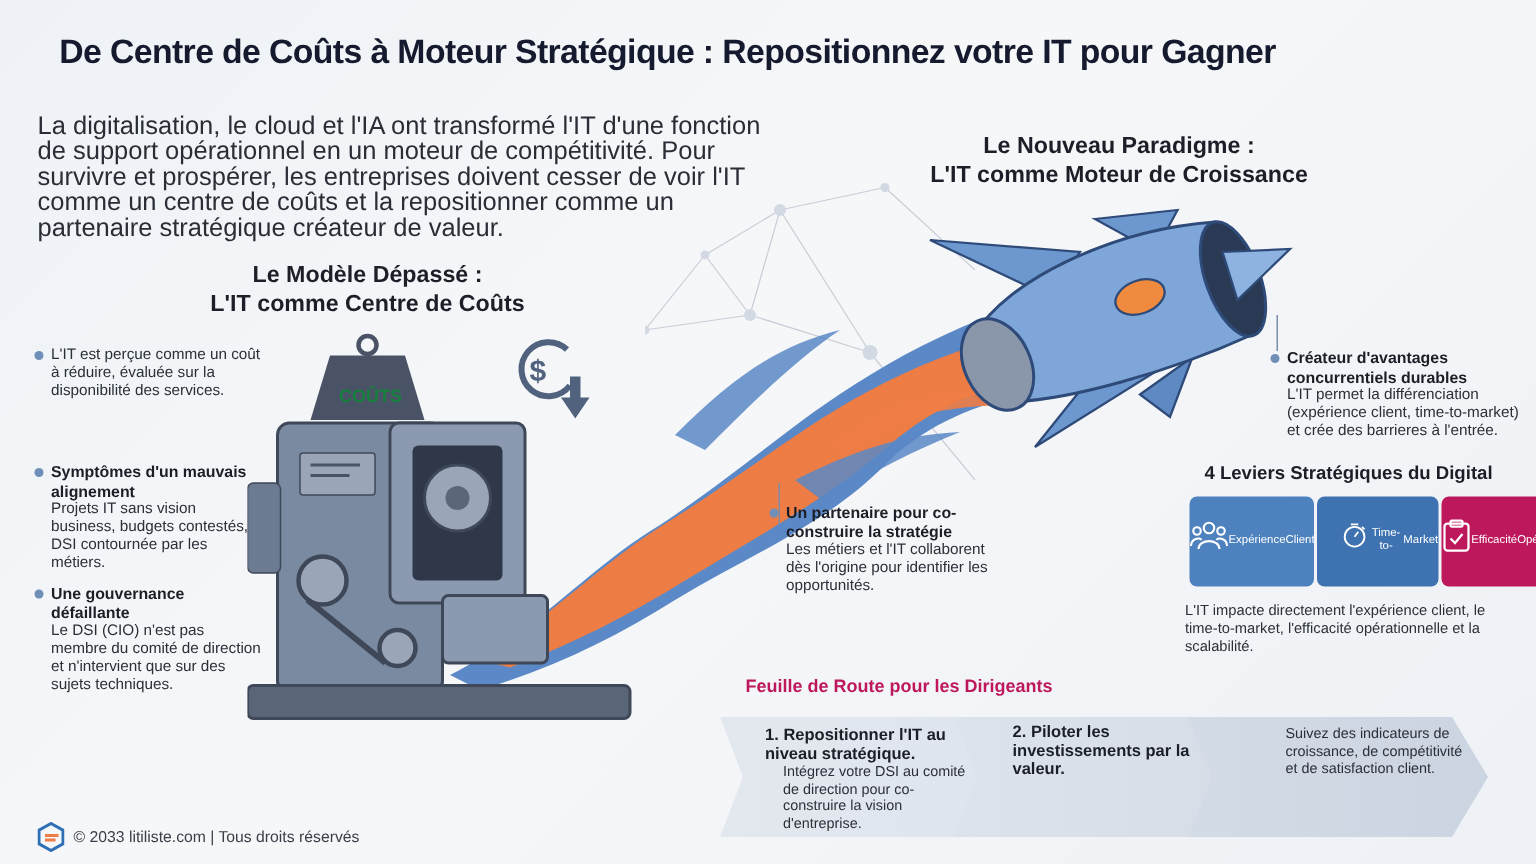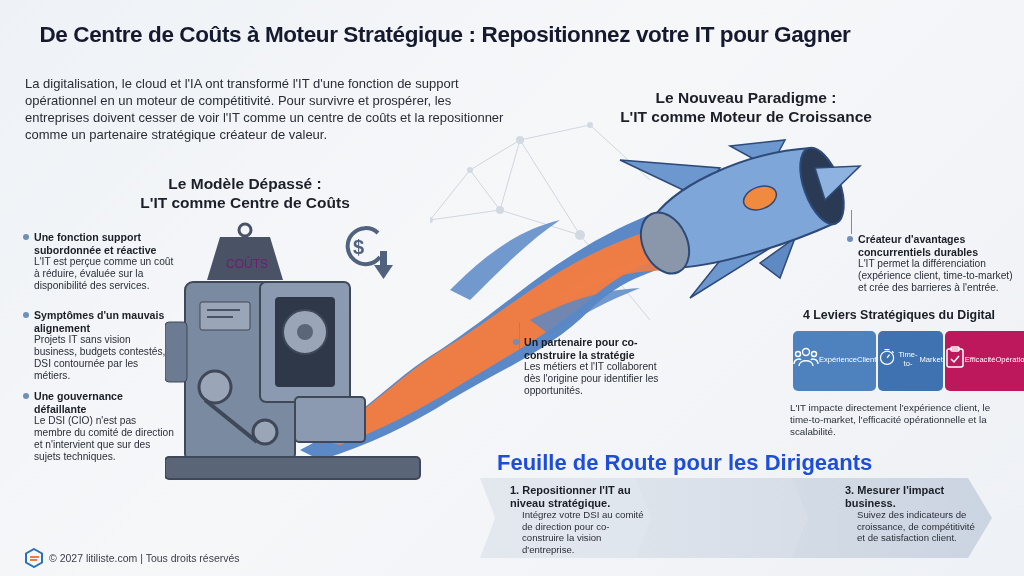--- a/index.html
+++ b/index.html
@@ -10,21 +10,21 @@
     color: #1f2430;
     position: relative;
   }
   .abs { position: absolute; }
   .title {
     left: 0; top: 22px; width: 890px; text-align: center;
     font-size: 22.5px; font-weight: bold; color: #161a2e; letter-spacing: -0.4px;
   }
   .intro {
     left: 25px; top: 75px; width: 490px;
-    font-size: 13px; line-height: 17px; color: #2a2d35;
+    font-size: 17px; line-height: 17px; color: #2a2d35;
   }
   .section-h {
     text-align: center; font-weight: bold; color: #1c1f28; font-size: 15.5px; line-height: 19px;
   }
   .old-h { left: 95px; top: 174px; width: 300px; }
   .new-h { left: 596px; top: 76px; width: 300px; margin-top: 12px; }
   .bullet { font-size: 10.2px; line-height: 12px; color: #2b2f38; }
   .bullet .b-title { font-weight: bold; color: #1b1e26; font-size: 10.6px; line-height: 12.5px; }
   .bullet .dot {
     position: absolute; left: -11px; top: 3px; width: 6px; height: 6px; border-radius: 50%;
@@ -40,21 +40,21 @@
   .levers-h { left: 794px; top: 308px; width: 210px; text-align: center; font-weight: bold; font-size: 12.4px; color: #1b1e26; }
   .levers { left: 793px; top: 331px; width: 206px; height: 60px; display: flex; gap: 0; }
   .lever {
     flex: 1; height: 60px; color: #fff; font-size: 7.6px; text-align: center; line-height: 9px;
     display: flex; flex-direction: row; align-items: center; justify-content: flex-end; padding-bottom: 4px;
     position: relative; border-radius: 5px; margin-right: 2px;
   }
   .lever svg { margin-bottom: 4px; }
   .levers-desc { left: 790px; top: 402px; width: 215px; text-align: left; font-size: 9.8px; line-height: 12px; color: #2b2f38; }
 
-  .road-h { left: 497px; top: 450px; font-size: 22px; font-weight: bold; color: #1d4ed8; }
+  .road-h { left: 497px; top: 450px; font-size: 12px; font-weight: bold; color: #be185d; }
   .chev {
     top: 478px; height: 80px;
     clip-path: polygon(0 0, 88% 0, 100% 50%, 88% 100%, 0 100%, 8% 50%);
   }
   .chev1 { left: 480px; width: 190px; background: linear-gradient(90deg,#e3e8ef,#dfe5ed); }
   .chev2 { left: 636px; width: 190px; background: linear-gradient(90deg,#dde3eb,#d6dde7); }
   .chev3 { left: 792px; width: 200px; background: linear-gradient(90deg,#d3dbe6,#cbd4e1); }
   .step { font-size: 9.6px; line-height: 11.5px; color: #2b2f38; }
   .step .s-title { font-weight: bold; font-size: 11px; line-height: 12.5px; color: #1b1e26; }
   .step .s-body { padding-left: 12px; }
@@ -94,21 +94,20 @@
   </g>
 </svg>
 
 <div class="abs section-h old-h">
   <div>Le Modèle Dépassé :</div>
   <div>L'IT comme Centre de Coûts</div>
 </div>
 
 <div class="abs bullet b1">
   <span class="dot"></span>
-  <div class="b-title">Une fonction support subordonnée et réactive</div>
   <div>L'IT est perçue comme un coût à réduire, évaluée sur la disponibilité des services.</div>
 </div>
 <div class="abs bullet b2">
   <span class="dot"></span>
   <div class="b-title">Symptômes d'un mauvais alignement</div>
   <div>Projets IT sans vision business, budgets contestés, DSI contournée par les métiers.</div>
 </div>
 <div class="abs bullet b3">
   <span class="dot"></span>
   <div class="b-title">Une gouvernance défaillante</div>
@@ -136,21 +135,21 @@
   <rect x="35" y="80" width="50" height="28" rx="2" fill="#9aa6b8" stroke="#3f4858"></rect>
   <line x1="42" y1="88" x2="75" y2="88" stroke="#4a5366" stroke-width="2"></line>
   <line x1="42" y1="95" x2="68" y2="95" stroke="#4a5366" stroke-width="2"></line>
   <circle cx="50" cy="165" r="16" fill="#9aa6b8" stroke="#3f4858" stroke-width="3"></circle>
   <circle cx="100" cy="210" r="12" fill="#9aa6b8" stroke="#3f4858" stroke-width="3"></circle>
   <line x1="40" y1="178" x2="92" y2="220" stroke="#3f4858" stroke-width="4"></line>
   <rect x="130" y="175" width="70" height="45" rx="4" fill="#8b9ab0" stroke="#3f4858" stroke-width="2"></rect>
   <rect x="0" y="235" width="255" height="22" rx="4" fill="#5a6577" stroke="#3f4858" stroke-width="2"></rect>
   <rect x="0" y="100" width="22" height="60" rx="4" fill="#6c7b92" stroke="#3f4858"></rect>
 </svg>
-<div class="abs" style="left:226px;top:257px;color:#701a75;font-weight:normal;font-size:12px;">COÛTS</div>
+<div class="abs" style="left:226px;top:257px;color:#15803d;font-weight:bold;font-size:12px;">COÛTS</div>
 
 <svg class="abs" style="left:340px;top:225px;" width="62" height="60" viewBox="0 0 62 60">
   <path d="M38,8 A18,18 0 1,0 40,32" fill="none" stroke="#50627e" stroke-width="4"></path>
   <text x="13" y="29" font-size="20" font-weight="bold" fill="#50627e" font-family="Liberation Sans, sans-serif">$</text>
   <rect x="40" y="26" width="7" height="16" fill="#50627e"></rect>
   <path d="M34,40 L53,40 L43.5,54 Z" fill="#50627e"></path>
 </svg>
 
 <svg class="abs" style="left:610px;top:128px;" width="260" height="180" viewBox="0 0 260 180">
   <path d="M10,32 L110,40 L90,70 Z" fill="#6d98cf" stroke="#2e4a78" stroke-width="1.5"></path>
@@ -191,21 +190,21 @@
           <circle cx="5" cy="7" r="2.5"></circle>
           <circle cx="21" cy="7" r="2.5"></circle>
           <path d="M6,19 C6,12 20,12 20,19"></path>
           <path d="M1,17 C1,12 7,11 8,13"></path>
           <path d="M25,17 C25,12 19,11 18,13"></path>
         </g>
       </svg>
     <span>Expérience</span>
     <span>Client</span>
   </div>
-  <div class="lever" style="background:#3e72b0;">
+  <div class="lever" style="background:#3e72b0;padding-left:16px;">
     <svg width="22" height="22" viewBox="0 0 22 22">
         <g fill="none" stroke="#fff" stroke-width="1.5">
           <circle cx="11" cy="12" r="8"></circle>
           <line x1="8" y1="2" x2="14" y2="2"></line>
           <line x1="11" y1="12" x2="14" y2="8"></line>
           <line x1="17" y1="4" x2="19" y2="6"></line>
         </g>
       </svg>
     <span>Time-to-</span>
     <span>Market</span>
@@ -240,26 +239,26 @@
 <div class="abs road-h">Feuille de Route pour les Dirigeants</div>
 <div class="abs chev chev1"></div>
 <div class="abs chev chev2"></div>
 <div class="abs chev chev3"></div>
 
 <div class="abs step st1">
   <div class="s-title"><span>1.</span> <span>Repositionner l'IT au niveau stratégique.</span></div>
   <div class="s-body">Intégrez votre DSI au comité de direction pour co-construire la vision d'entreprise.</div>
 </div>
 <div class="abs step st2">
+  <div class="s-title"><span>2.</span> <span>Piloter les investissements par la valeur.</span></div>
 </div>
 <div class="abs step st3">
-  <div class="s-title"><span>3.</span> <span>Mesurer l'impact business.</span></div>
   <div class="s-body">Suivez des indicateurs de croissance, de compétitivité et de satisfaction client.</div>
 </div>
 
 <div class="abs footer">
   <svg width="18" height="20" viewBox="0 0 18 20">
     <path d="M9,1 L17,5.5 L17,14.5 L9,19 L1,14.5 L1,5.5 Z" fill="none" stroke="#2f6fb5" stroke-width="2"></path>
     <rect x="5" y="8" width="9" height="2" fill="#ee7d45"></rect>
     <rect x="5" y="11" width="7" height="2" fill="#ee7d45"></rect>
   </svg>
-  <span>© 2027 litiliste.com | Tous droits réservés</span>
+  <span>© 2033 litiliste.com | Tous droits réservés</span>
 </div>
 
 </body></html>

